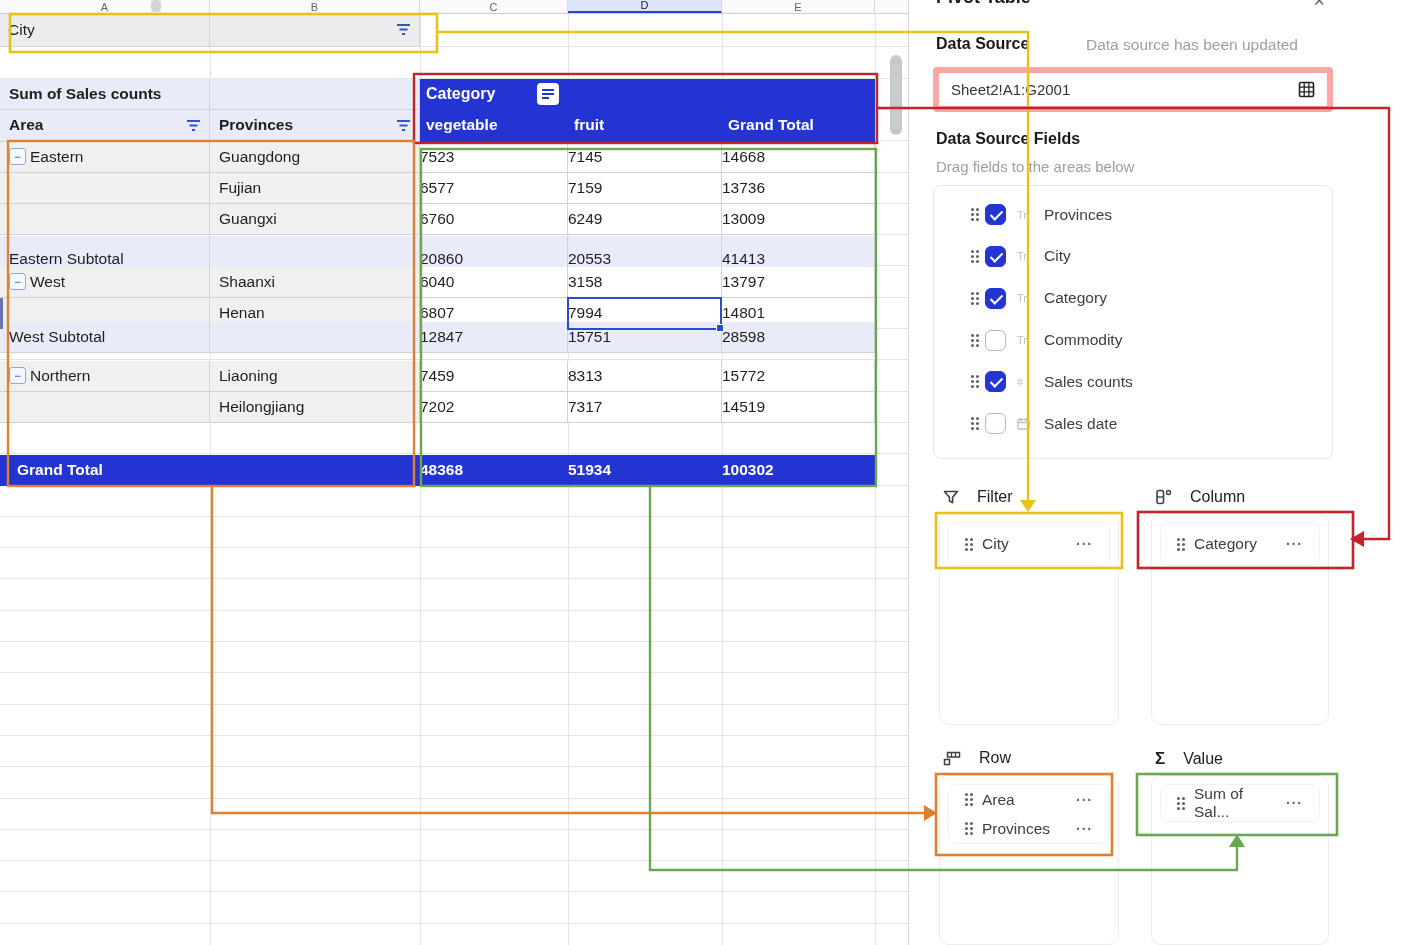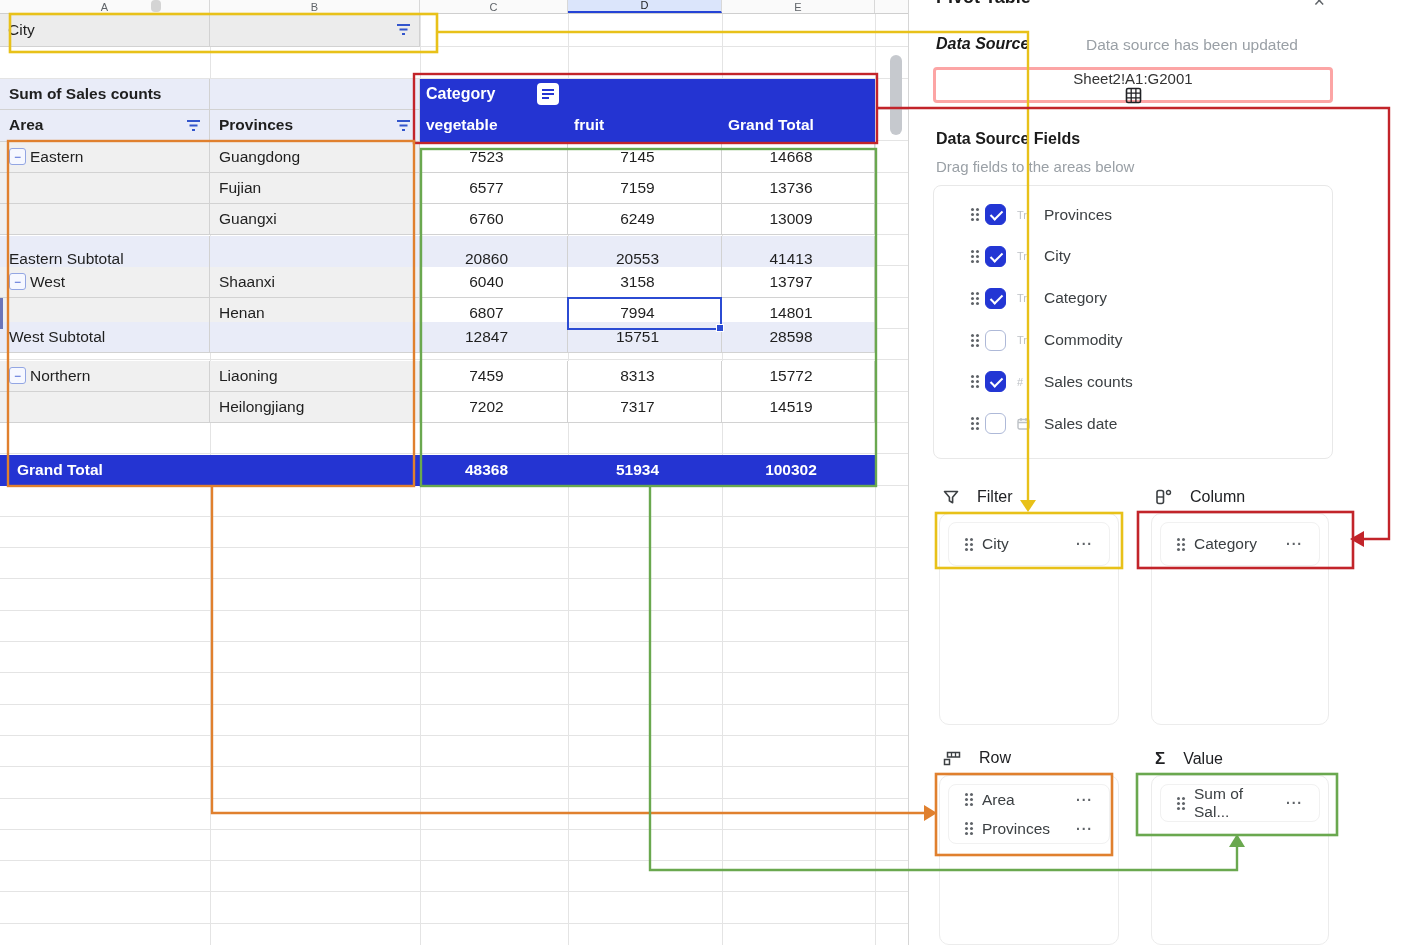--- a/index.html
+++ b/index.html
@@ -15,21 +15,21 @@
   .hgrid{position:absolute;left:0;top:16px;width:908px;height:929px;z-index:0;
          background:repeating-linear-gradient(to bottom,transparent 0,transparent 30.3px,#e4e4e4 30.3px,#e4e4e4 31.3px);}
   .vl{position:absolute;top:13px;height:932px;width:1px;background:#e4e4e4;z-index:0;}
   .row{position:absolute;left:0;display:flex;z-index:2;}
   .c{box-sizing:border-box;border-right:1px solid #d2d2d2;border-bottom:1px solid #d2d2d2;
      font-size:15.5px;display:flex;align-items:center;overflow:hidden;background:#fff;}
   .w0{width:210px}.w1{width:210px}.w2{width:148px}.w3{width:154px}.w4{width:153px}
   .lab{background:#f0f0f0;padding-left:9px;}
   .city{background:#ececec;padding-left:8px;}
   .lv{background:#e9ecf8;padding-left:9px;}
-  .num{justify-content:center;padding-right:14px;}
+  .num{justify-content:flex-start;padding-right:14px;}
   .num.lvbg{background:#e9ecf8;}
   .bold{font-weight:700;}
   .bluec{background:#2434d2;color:#fff;font-weight:700;border-color:#2434d2;padding-left:6px;}
   .bluemerge{width:455px;background:#2434d2;color:#fff;font-weight:700;border-color:#2434d2;
              display:flex;align-items:center;padding-left:6px;box-sizing:border-box;}
   .gt{background:#2434d2;color:#fff;font-weight:700;border-color:#2434d2;}
   .gt.glabel{padding-left:17px;}
   .spread{justify-content:space-between;padding-right:7px;}
   .minus{width:15px;height:15px;border:1px solid #93a6e3;border-radius:3px;background:#f6f8ff;color:#3a57d0;
          font-size:12px;line-height:12px;display:inline-flex;align-items:center;justify-content:center;
@@ -40,24 +40,24 @@
             z-index:6;box-sizing:border-box;}
   .sel-cell .handle{position:absolute;right:-4px;bottom:-4px;width:6px;height:6px;background:#2b4bd3;border:1.5px solid #fff;}
   .rowmark{position:absolute;left:0;top:297.8px;width:3px;height:31.3px;background:#6b74b8;z-index:5;}
   .sheet-scroll{position:absolute;left:890px;top:55px;width:12px;height:80px;background:#c6c9ce;border-radius:6px;z-index:7;}
   
   .panel{position:absolute;left:908px;top:0;width:502px;height:945px;background:#fff;border-left:1px solid #d6d6d6;box-sizing:border-box;}
   .ptitle-clip{position:absolute;left:27px;top:0;width:300px;height:9px;overflow:hidden;}
   .ptitle-clip .t{font-size:18px;font-weight:700;color:#1a1a1a;transform:translateY(-13px);display:block;}
   .pclose-clip{position:absolute;left:404px;top:0;width:24px;height:8px;overflow:hidden;}
   .pclose-clip .t{font-size:15px;color:#5f6368;transform:translateY(-8px);display:block;}
-  .ds-label{position:absolute;left:27px;top:35px;font-size:16px;font-weight:600;color:#1a1a1a;font-style:italic;}
+  .ds-label{position:absolute;left:27px;top:35px;font-size:16px;font-weight:600;color:#1a1a1a;}
   .ds-status{position:absolute;left:177px;top:36px;font-size:15.5px;color:#9aa0a6;}
-  .ds-input{position:absolute;left:24px;top:67px;width:400px;height:36px;border:3px solid #fca5a5;border-radius:4px;
-            box-sizing:border-box;display:flex;align-items:center;padding:0 12px;font-size:15px;color:#333;flex-direction:column;}
+  .ds-input{position:absolute;left:24px;top:67px;width:400px;height:45px;border:6px solid #fca5a5;border-radius:4px;
+            box-sizing:border-box;display:flex;align-items:center;padding:0 12px;font-size:15px;color:#333;}
   .ds-input .range{flex:1;}
   .dsf-title{position:absolute;left:27px;top:130px;font-size:16px;font-weight:600;color:#1a1a1a;}
   .dsf-hint{position:absolute;left:27px;top:158px;font-size:15px;color:#9aa0a6;}
   .fieldlist{position:absolute;left:24px;top:185px;width:400px;height:274px;border:1px solid #e8e8e8;border-radius:8px;
              box-sizing:border-box;overflow:hidden;}
   .fitem{height:41.8px;display:flex;align-items:center;padding-left:37px;gap:11px;font-size:15.5px;color:#3c4043;}
   .fitem.cut{margin-top:-34px;}
   .dots{width:3px;height:3px;border-radius:50%;background:#5f6368;flex:none;
         box-shadow:5px 0 0 #5f6368,0 5px 0 #5f6368,5px 5px 0 #5f6368,0 10px 0 #5f6368,5px 10px 0 #5f6368;
         margin-bottom:10px;}

